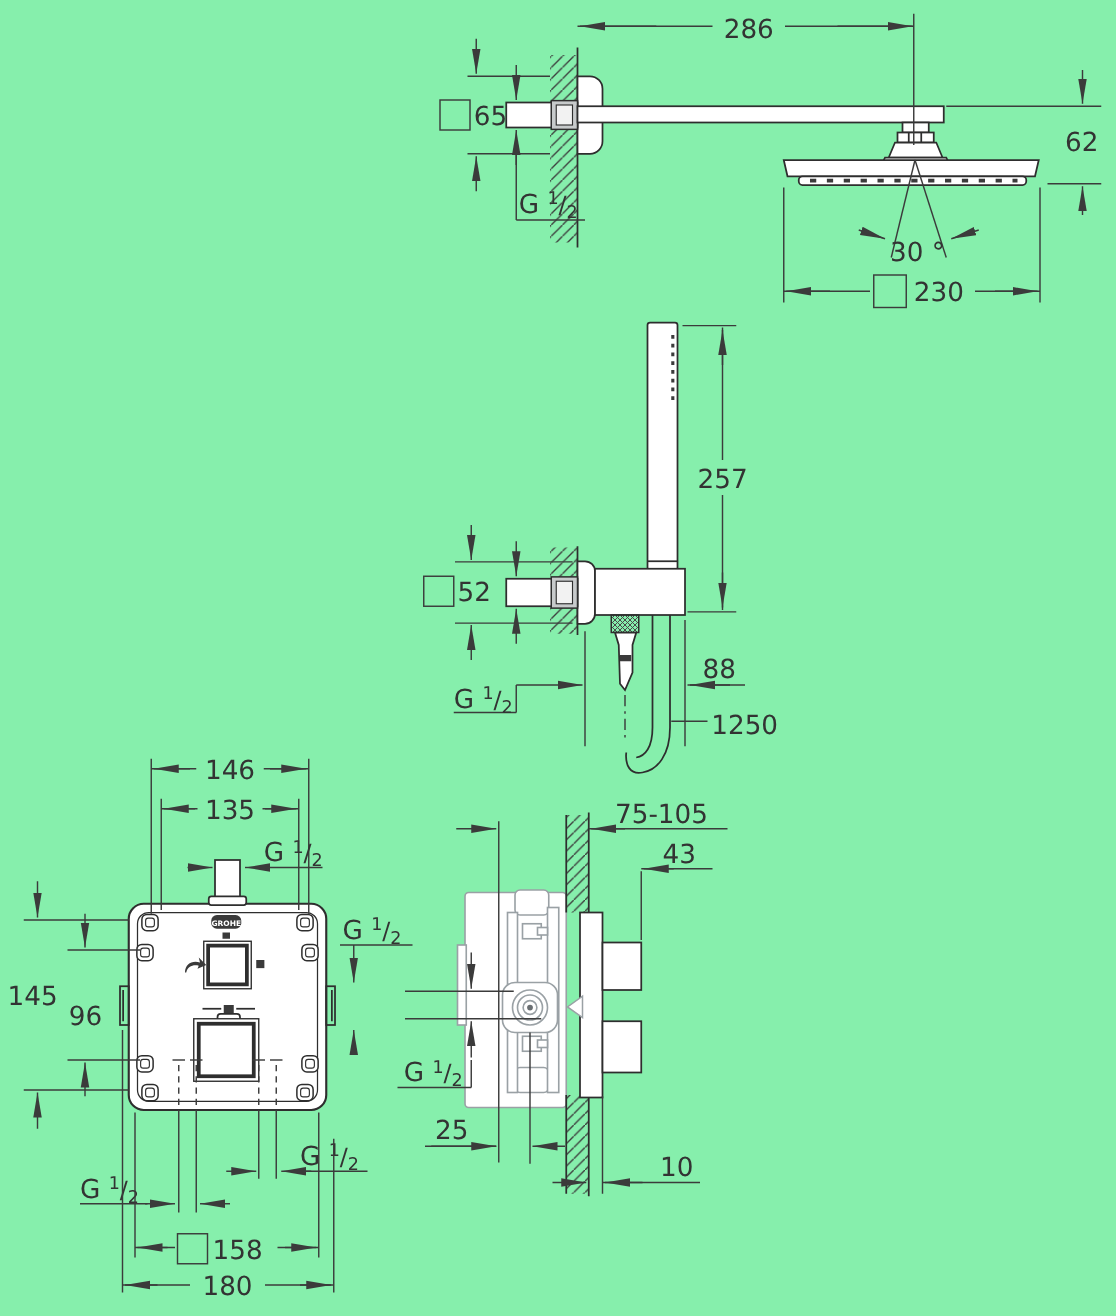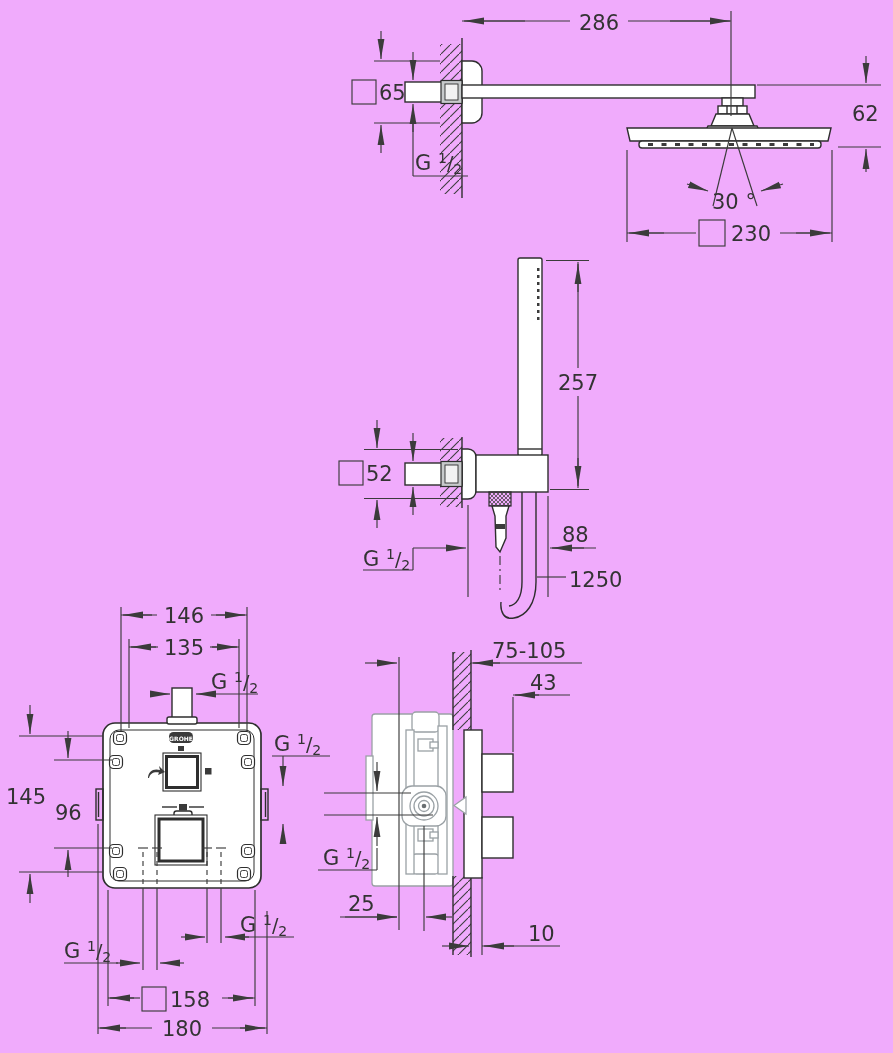--- a/index.html
+++ b/index.html
@@ -1,16 +1,16 @@
 <!DOCTYPE html>
 <html><head>
 <meta charset="utf-8">
 <style>
   html,body{margin:0;padding:0;background:#fff;}
-  .canvas{position:relative;width:893px;height:1053px;background:#f0abfc;overflow:hidden;text-decoration:underline;}
+  .canvas{position:relative;width:893px;height:1053px;background:#86efac;overflow:hidden;text-decoration:underline;}
   svg{position:absolute;left:0;top:0;}
   text{font-family:"DejaVu Sans","Liberation Sans",sans-serif;fill:#333;}
   .dim{font-size:21px;}
   .logo{font-size:6px;font-weight:bold;fill:#ffffff;}
   .part{stroke:#2e2e2e;stroke-width:1.4;fill:none;}
   .partw{stroke:#2e2e2e;stroke-width:1.4;fill:#ffffff;}
   .thick{stroke:#2e2e2e;stroke-width:3;fill:#ffffff;}
   .dl{stroke:#3b3b3b;stroke-width:1.15;fill:none;}
   .gray{stroke:#9aa1a5;stroke-width:1.3;fill:#ffffff;}
 </style>

